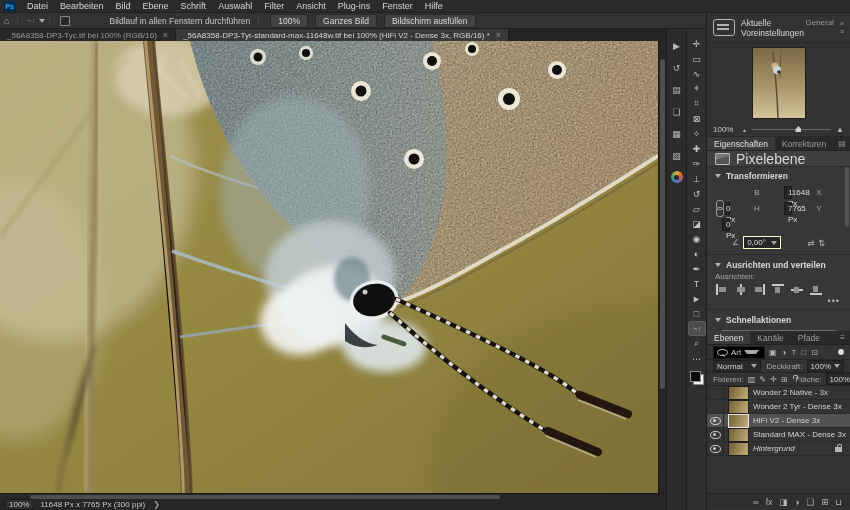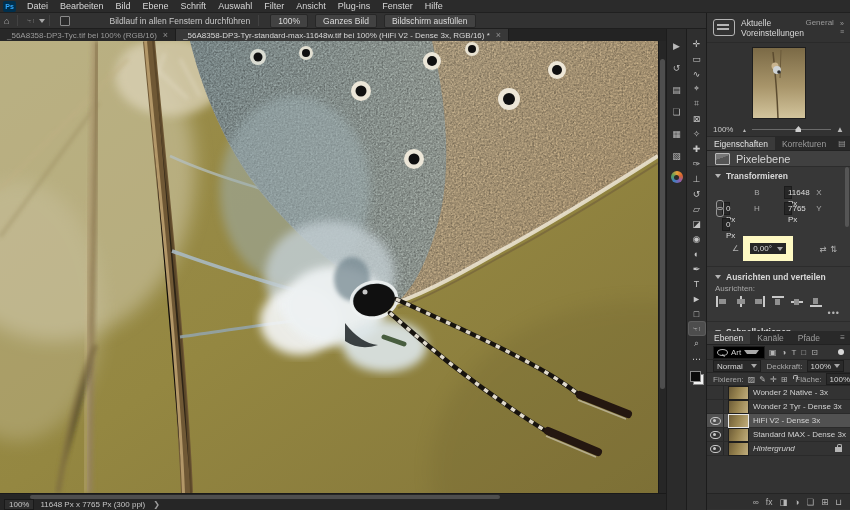--- a/index.html
+++ b/index.html
@@ -66,33 +66,33 @@
   
   .ptabs{height:14px;background:#292929;display:flex;align-items:stretch;border-bottom:1px solid #222;box-sizing:border-box;}
   .ptab{font-size:8.5px;color:#9d9d9d;padding:0 7px;display:flex;align-items:center;}
   .ptab.active{background:#3a3a3a;color:#e2e2e2;}
   .ptab-menu{margin-left:auto;color:#9d9d9d;font-size:8px;padding:0 5px;display:flex;align-items:center;}
   
   #props{height:180px;position:relative;background:#373737;overflow:hidden;}
   #props-scroll{position:absolute;right:1px;top:16px;width:4px;height:60px;background:#555;border-radius:2px;}
   #pixelrow{height:16px;display:flex;align-items:center;gap:6px;padding:0 8px;background:#404040;border-bottom:1px solid #2c2c2c;box-sizing:border-box;}
   #pixelrow .plt-ico{width:13px;height:10px;border:1px solid #b9b9b9;border-radius:1px;background:linear-gradient(160deg,#777 40%,#555 41%);}
-  #pixelrow span{font-size:11px;color:#d6d6d6;}
+  #pixelrow span{font-size:14px;color:#d6d6d6;}
   .sec-head{display:flex;align-items:center;gap:5px;font-size:8.5px;font-weight:bold;color:#d8d8d8;padding:4px 8px 2px 8px;}
   .tri-down{width:0;height:0;border-left:3.5px solid transparent;border-right:3.5px solid transparent;border-top:4px solid #b5b5b5;}
   #tf-grid{display:flex;gap:5px;padding:1px 8px 3px 8px;align-items:center;}
   #chain{width:9px;height:17px;position:relative;opacity:.85;}
   #chain::before,#chain::after{content:'';position:absolute;left:1px;width:6px;height:8px;border:1px solid #aaa;border-radius:3px;}
   #chain::before{top:0;} #chain::after{top:7px;}
   .tf-cells{display:grid;grid-template-columns:8px 46px 8px 46px;grid-auto-rows:16px;column-gap:4px;align-items:center;}
   .tf-lab{font-size:8px;color:#a8a8a8;text-align:center;}
   .tf-val{font-size:8px;color:#dcdcdc;background:#262626;border:1px solid #1b1b1b;height:11px;line-height:11px;padding:0 3px;}
   #angle-row{display:flex;align-items:center;gap:4px;padding:1px 8px 4px 25px;}
   #angle-ico{font-size:8px;color:#b5b5b5;}
-  #angle-val{font-size:8px;color:#dcdcdc;background:#262626;border:7px solid #fef9c3;height:11px;line-height:11px;padding:0 3px;width:30px;display:flex;justify-content:space-between;align-items:center;}
+  #angle-val{font-size:8px;color:#dcdcdc;background:#262626;border:1px solid #fef9c3;height:11px;line-height:11px;padding:0 3px;width:30px;display:flex;justify-content:space-between;align-items:center;}
   .flipico{font-size:8.5px;color:#b5b5b5;}
   .hdiv{height:1px;background:#2c2c2c;margin:1px 0;}
   #align-label{font-size:8px;color:#a8a8a8;padding:0 8px;}
   #align-row{display:flex;gap:6px;padding:3px 8px 1px 8px;align-items:center;}
   .alico{position:relative;width:13px;height:11px;display:inline-block;}
   .alico::before{content:'';position:absolute;background:#c8c8c8;}
   .alico::after{content:'';position:absolute;background:#909090;}
   [data-name="align-left-icon"]::before{left:1px;top:0;width:2px;height:11px;}
   [data-name="align-left-icon"]::after{left:4px;top:3px;width:7px;height:5px;}
   [data-name="align-center-horizontal-icon"]::before{left:6px;top:0;width:2px;height:11px;}

